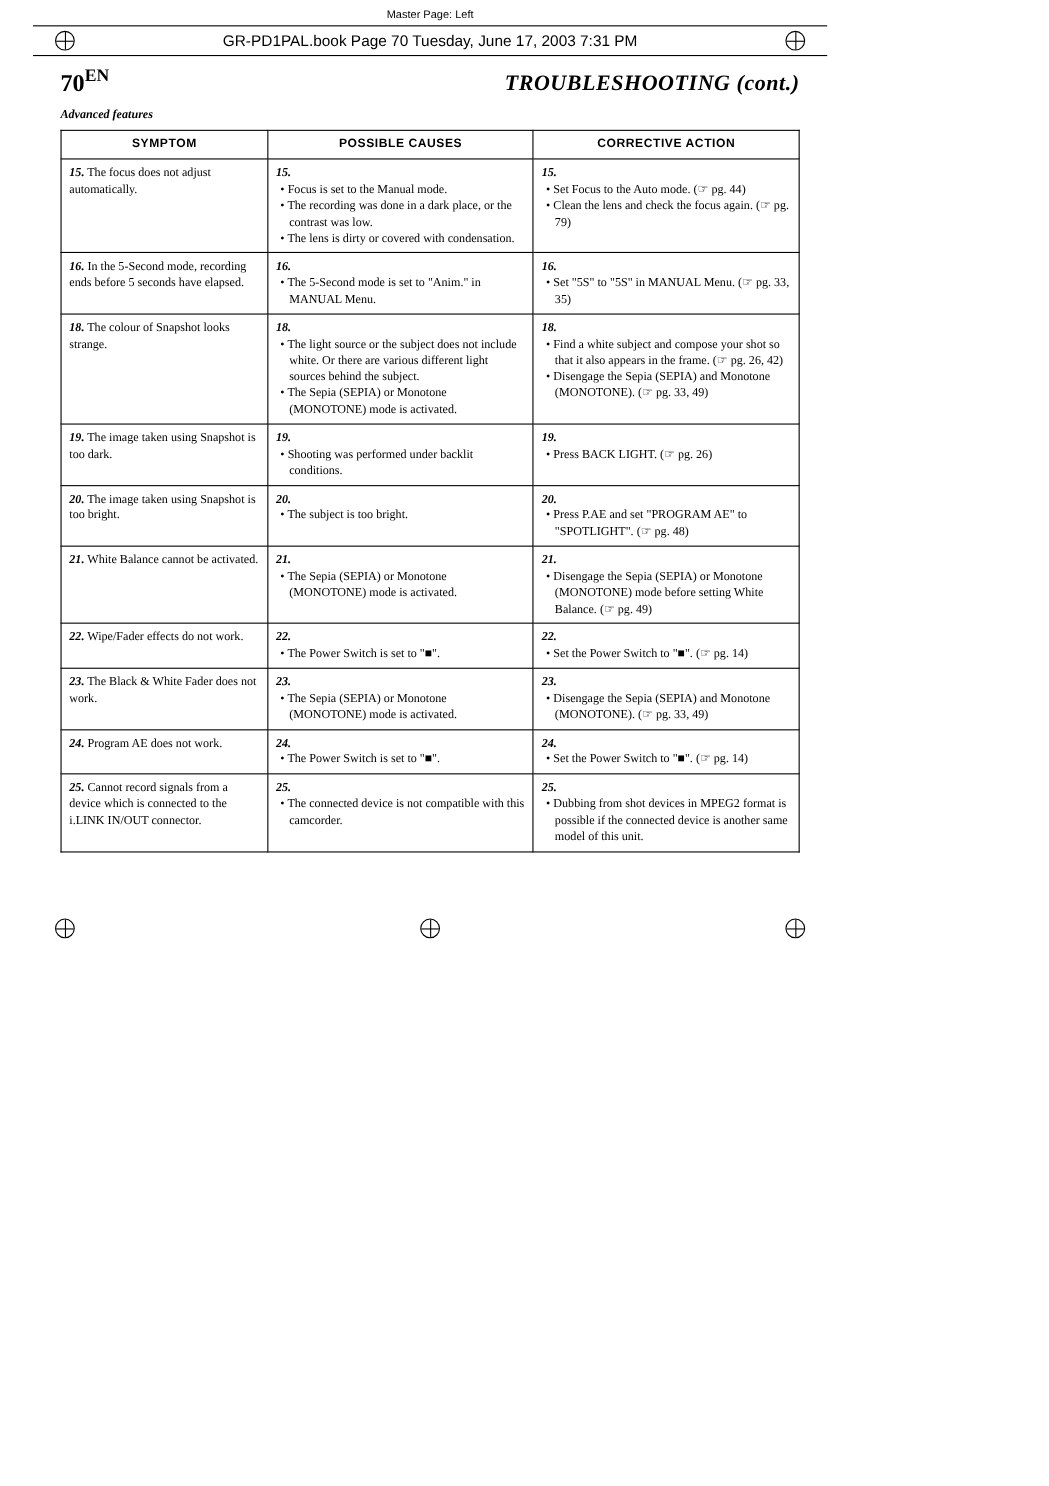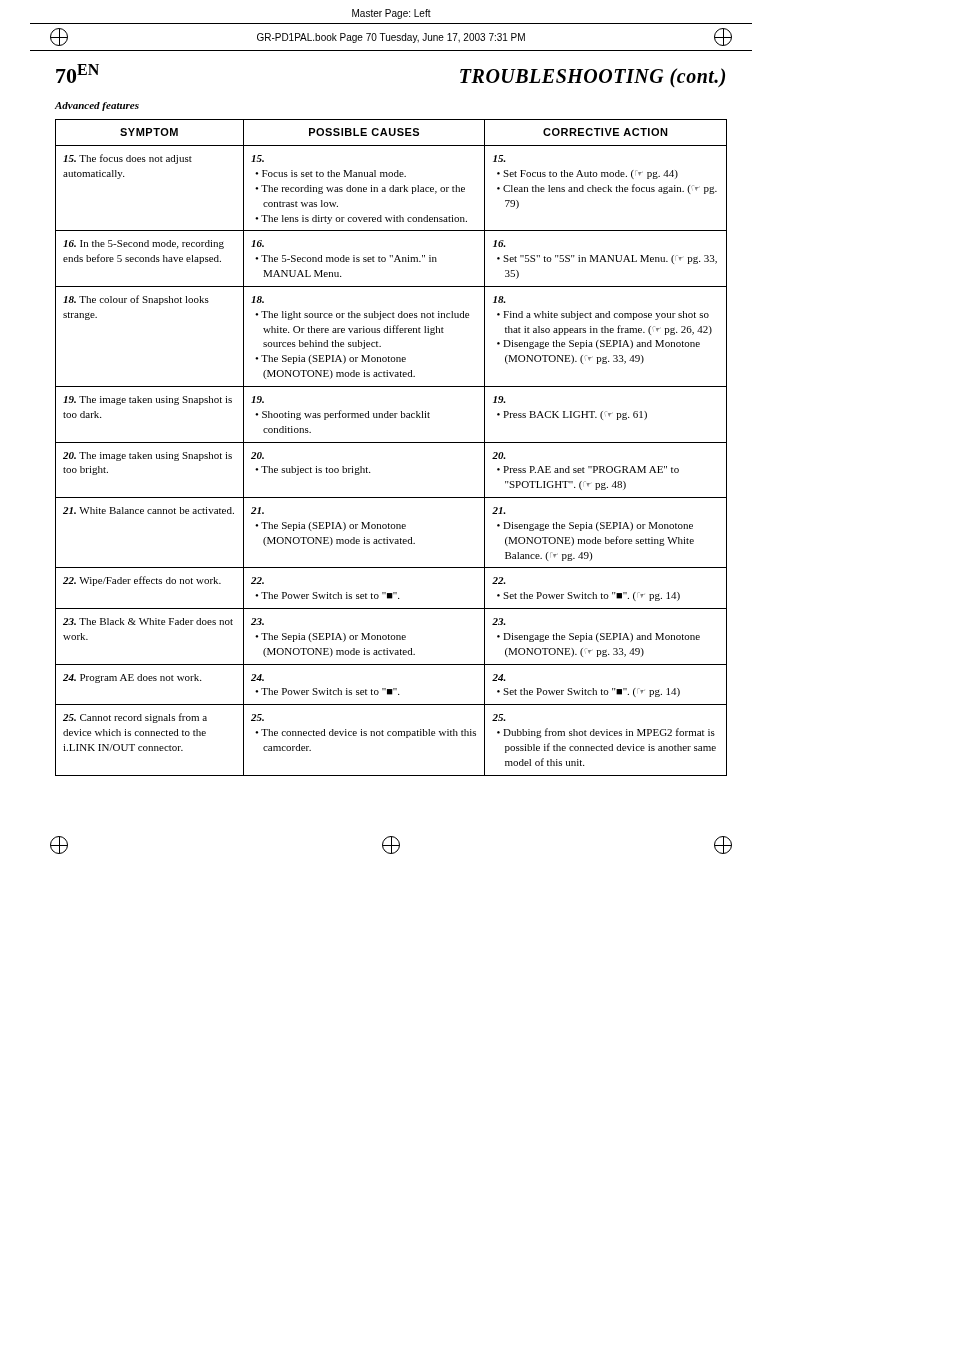--- a/index.html
+++ b/index.html
@@ -49,21 +49,21 @@
     }
     .crop-mark-circle::before {
       width: 1px; height: 100%;
       top: 0; left: 50%;
     }
     .crop-mark-circle::after {
       width: 100%; height: 1px;
       left: 0; top: 50%;
     }
     .file-info {
-      font-size: 10px;
+      font-size: 14px;
       font-family: Arial, sans-serif;
       text-align: center;
     }
     
     .content-area {
       padding: 10px 55px 10px 55px;
     }
     
     .page-header {
       display: flex;
@@ -214,21 +214,21 @@
             <td class="action-col"><span class="row-num">16. </span><p class="bullet-text">Set "5S" to "5S" in MANUAL Menu. (☞ pg. 33, 35)</p></td>
           </tr>
           <tr>
             <td class="symptom-col"><span class="row-num">18.</span> The colour of Snapshot looks strange.</td>
             <td class="cause-col"><span class="row-num">18. </span><p class="bullet-text">The light source or the subject does not include white. Or there are various different light sources behind the subject.</p><p class="bullet-text">The Sepia (SEPIA) or Monotone (MONOTONE) mode is activated.</p></td>
             <td class="action-col"><span class="row-num">18. </span><p class="bullet-text">Find a white subject and compose your shot so that it also appears in the frame. (☞ pg. 26, 42)</p><p class="bullet-text">Disengage the Sepia (SEPIA) and Monotone (MONOTONE). (☞ pg. 33, 49)</p></td>
           </tr>
           <tr>
             <td class="symptom-col"><span class="row-num">19.</span> The image taken using Snapshot is too dark.</td>
             <td class="cause-col"><span class="row-num">19. </span><p class="bullet-text">Shooting was performed under backlit conditions.</p></td>
-            <td class="action-col"><span class="row-num">19. </span><p class="bullet-text">Press BACK LIGHT. (☞ pg. 61)</p></td>
+            <td class="action-col"><span class="row-num">19. </span><p class="bullet-text">Press BACK LIGHT. (☞ pg. 26)</p></td>
           </tr>
           <tr>
             <td class="symptom-col"><span class="row-num">20.</span> The image taken using Snapshot is too bright.</td>
             <td class="cause-col"><span class="row-num">20. </span><p class="bullet-text">The subject is too bright.</p></td>
             <td class="action-col"><span class="row-num">20. </span><p class="bullet-text">Press P.AE and set "PROGRAM AE" to "SPOTLIGHT". (☞ pg. 48)</p></td>
           </tr>
           <tr>
             <td class="symptom-col"><span class="row-num">21.</span> White Balance cannot be activated.</td>
             <td class="cause-col"><span class="row-num">21. </span><p class="bullet-text">The Sepia (SEPIA) or Monotone (MONOTONE) mode is activated.</p></td>
             <td class="action-col"><span class="row-num">21. </span><p class="bullet-text">Disengage the Sepia (SEPIA) or Monotone (MONOTONE) mode before setting White Balance. (☞ pg. 49)</p></td>

